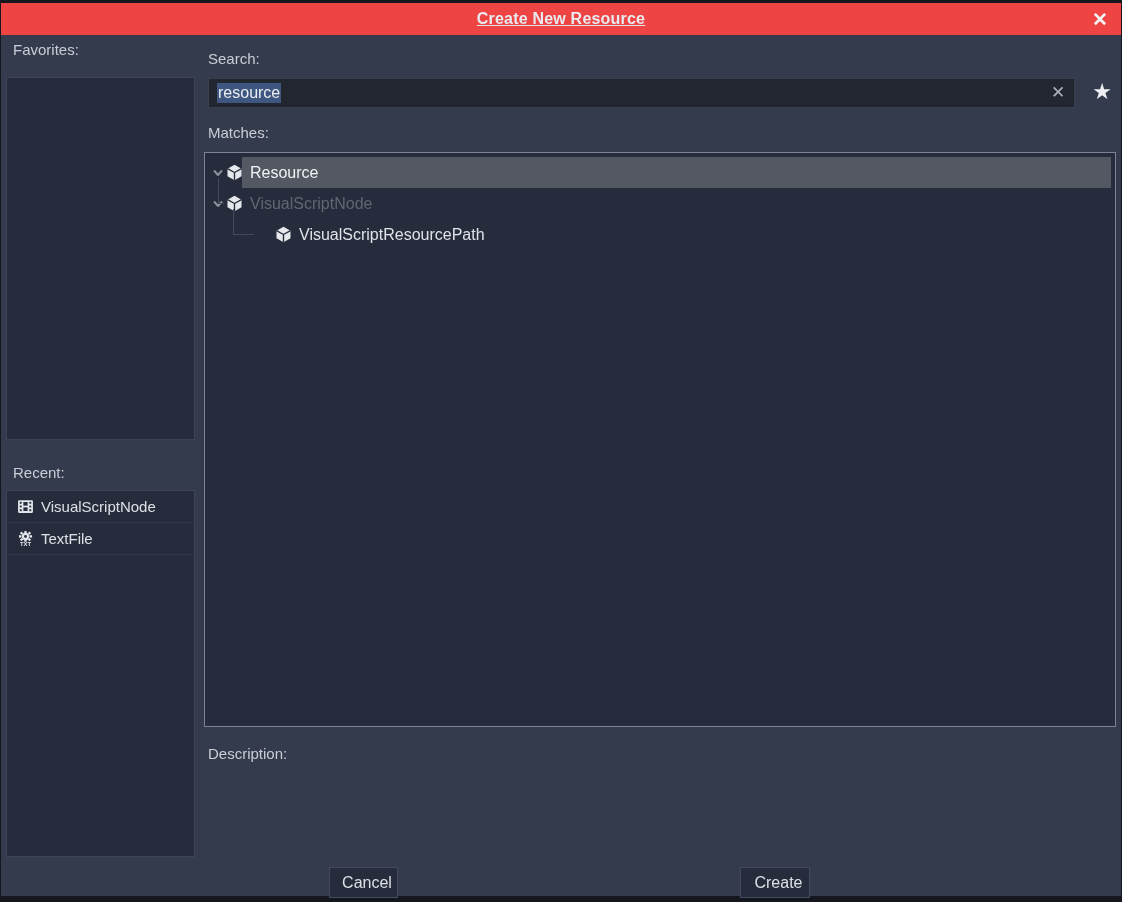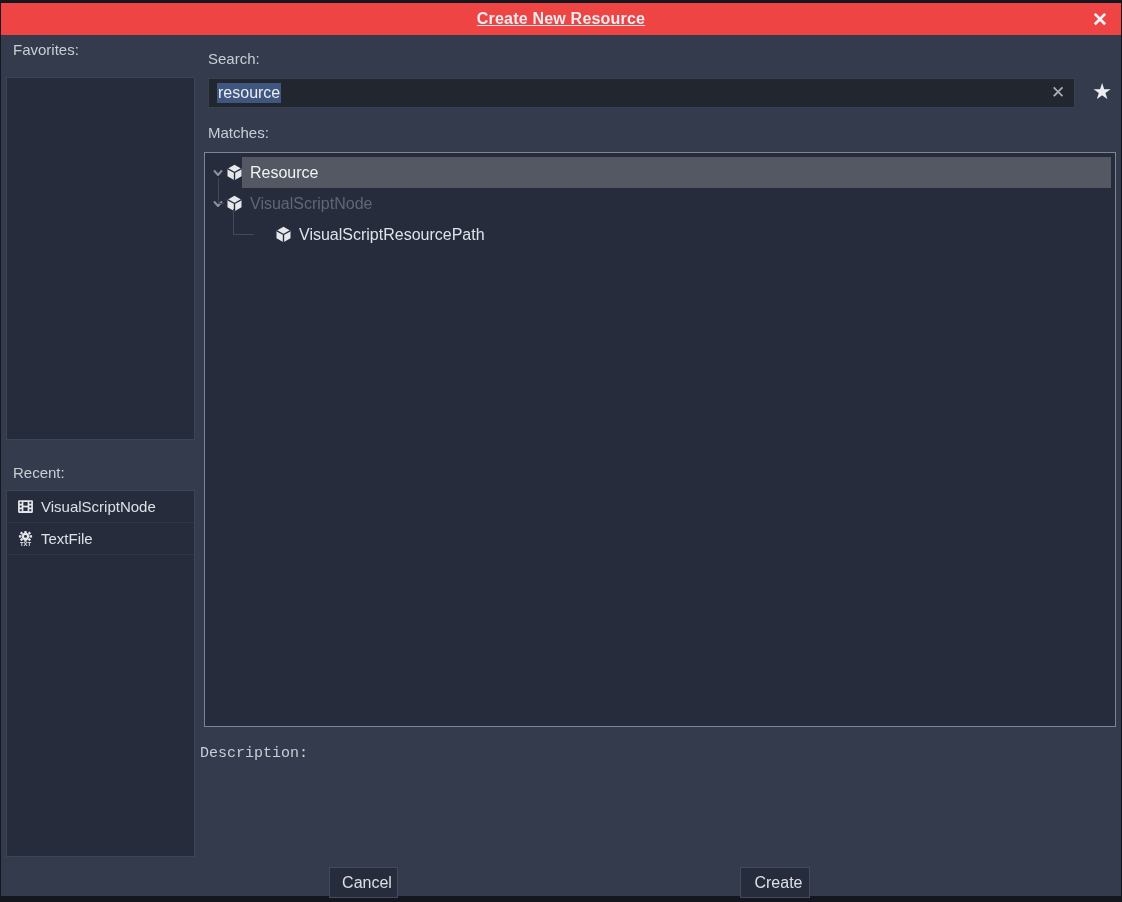--- a/index.html
+++ b/index.html
@@ -189,18 +189,18 @@
       <div class="guide g2"></div>
       <svg class="cube" width="17" height="17" viewBox="0 0 16 16">
         <path d="M8 0.8 L14.6 4.4 L14.6 11.6 L8 15.2 L1.4 11.6 L1.4 4.4 Z" fill="#e6e9ec"></path>
         <path d="M8 8 L8 15.2 M8 8 L1.4 4.4 M8 8 L14.6 4.4" stroke="#262c3b" stroke-width="1.3" fill="none"></path>
       </svg>
       <span class="tlabel">VisualScriptResourcePath</span>
     </div>
 
   </div>
 
-  <div class="section-label" style="left:199px; top:742px;font-family:Liberation Mono, monospace;">Description:</div>
+  <div class="section-label" style="left:207px; top:742px;">Description:</div>
 
   <div class="btn btn-cancel">Cancel</div>
   <div class="btn btn-create">Create</div>
 
 </div>
 
 </body></html>

